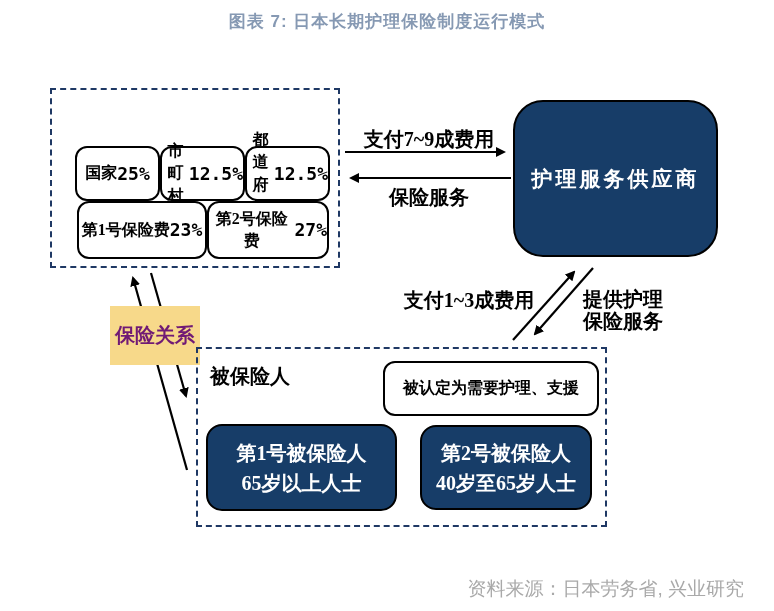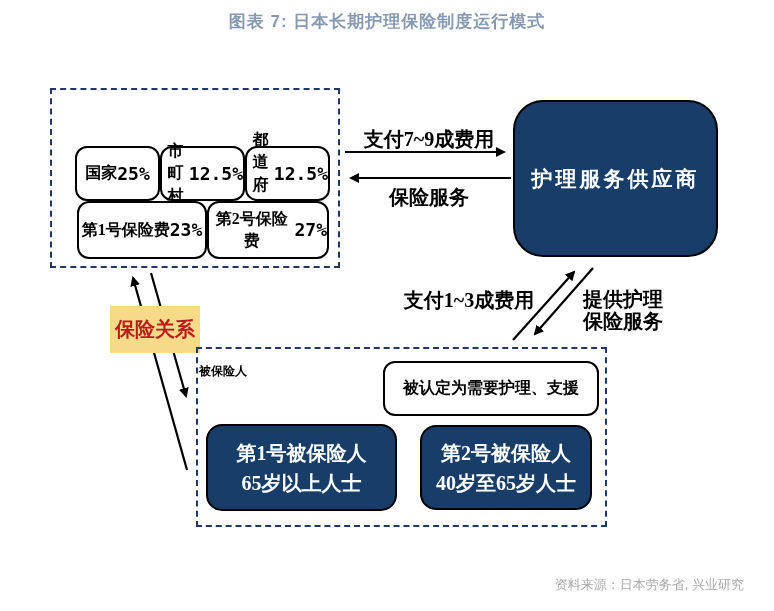--- a/index.html
+++ b/index.html
@@ -12,21 +12,21 @@
     left:0;top:10px;width:774px;text-align:center;
     font-family:"Liberation Sans","DejaVu Sans",sans-serif;
     font-weight:bold;font-size:17px;color:#8699b3;letter-spacing:1px;
   }
   
   .dash-box{border:2px dashed #1f3864;background:transparent;box-sizing:border-box;}
   .insurer{left:50px;top:88px;width:290px;height:180px;}
   .insured{left:196px;top:347px;width:411px;height:180px;}
   .box-title{font-weight:bold;font-size:18px;white-space:nowrap;}
   .insurer-title{left:0;top:12px;width:100%;text-align:center;}
-  .insured-title{left:1px;top:14px;font-size:12px;}
+  .insured-title{left:12px;top:14px;font-size:20px;}
   
   .cell{
     background:#fff;border:2px solid #000;border-radius:12px;box-sizing:border-box;
     display:flex;flex-direction:row;align-items:center;justify-content:center;
     font-size:16px;font-weight:600;line-height:1.4;text-align:center;
   }
   .cell .pct{font-family:"DejaVu Sans Mono","Liberation Mono",monospace;font-weight:600;font-size:18px;}
   .c1{left:23px;top:56px;width:85px;height:55px;}
   .c2{left:108px;top:56px;width:85px;height:55px;}
   .c3{left:193px;top:56px;width:85px;height:55px;}
@@ -41,24 +41,24 @@
   .provider{left:513px;top:100px;width:205px;height:157px;border-radius:30px;
     font-size:21px;letter-spacing:3px;white-space:nowrap;}
   .group1{left:8px;top:75px;width:191px;height:87px;border-radius:16px;font-size:20px;line-height:30px;}
   .group2{left:222px;top:76px;width:172px;height:85px;border-radius:16px;font-size:20px;line-height:30px;}
   
   .alabel{font-size:20px;font-weight:600;white-space:nowrap;}
   .lbl-pay79{left:345px;top:126px;width:168px;text-align:center;}
   .lbl-reqpay{left:345px;top:184px;width:168px;text-align:center;}
   .lbl-pay13{left:402px;top:287px;width:134px;text-align:center;}
   .lbl-provide{left:583px;top:288px;line-height:22px;text-align:center;}
-  .lbl-relation{left:110px;top:306px;background:#f7d98a;padding:10px 5px;color:#b91c1c;}
+  .lbl-relation{left:110px;top:306px;background:#f7d98a;padding:16px 5px;color:#701a75;}
   .source{
     right:30px;top:576px;font-family:"Liberation Sans","DejaVu Sans",sans-serif;
-    font-size:13px;color:#a9a9a9;white-space:nowrap;
+    font-size:19px;color:#a9a9a9;white-space:nowrap;
   }
   svg.arrows{position:absolute;left:0;top:0;pointer-events:none;}
 </style>
 </head>
 <body>
 
 <div class="stage">
 
   <div class="abs fig-title">图表 7: 日本长期护理保险制度运行模式</div>
 

